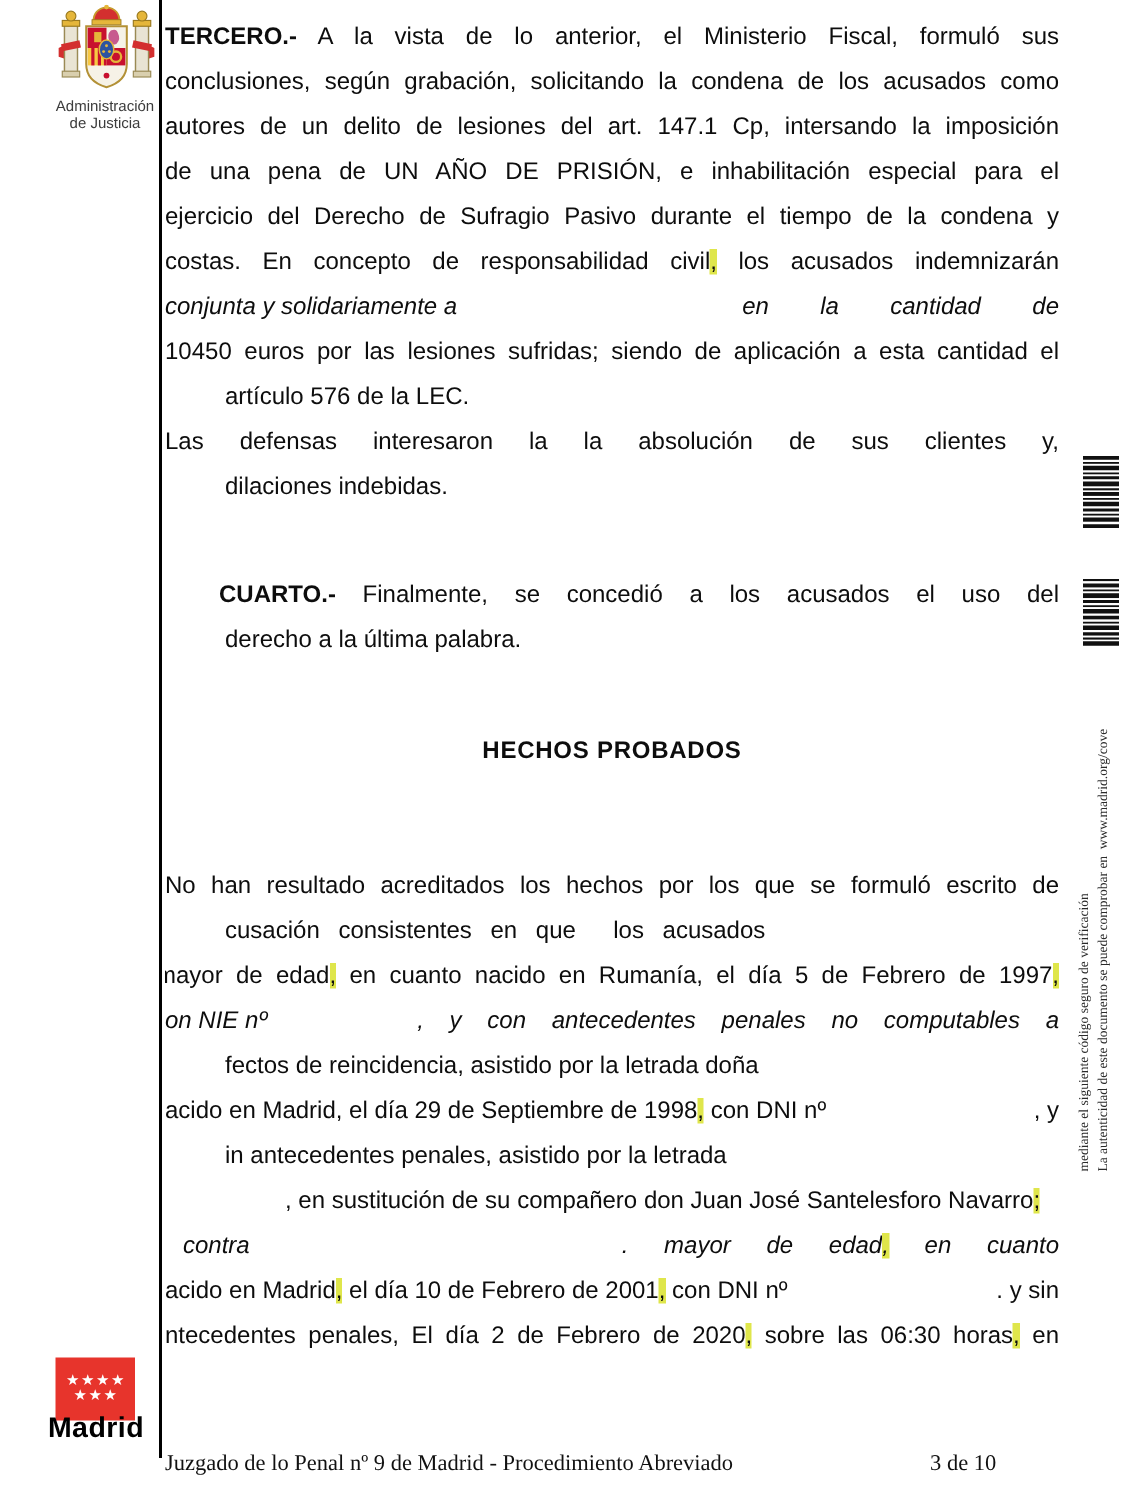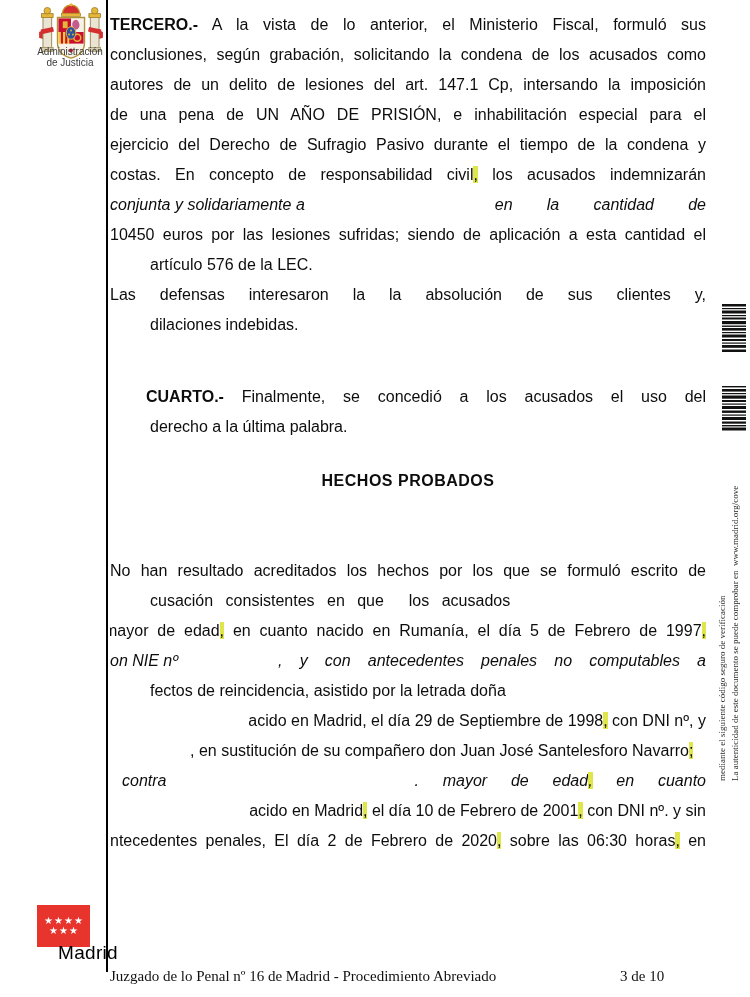--- a/index.html
+++ b/index.html
@@ -2,38 +2,38 @@
 <html><head>
 <meta charset="utf-8">
 <style>
   html,body{margin:0;padding:0;background:#ffffff;}
   .page{position:relative;width:750px;height:997px;background:#fff;overflow:hidden;
         font-family:"Liberation Sans","DejaVu Sans",sans-serif;color:#0d0d0d;}
 
   
   .rule{position:absolute;left:106px;top:0;width:2px;height:972px;background:#000;}
   .emblem{position:absolute;left:36px;top:3px;width:70px;height:58px;}
-  .emblem-caption{position:absolute;left:14px;top:46px;width:112px;text-align:center;
+  .emblem-caption{position:absolute;left:14px;top:66px;width:112px;text-align:center;
                   font-size:10px;line-height:11px;color:#3c3c3c;}
 
   
   .flag{position:absolute;left:37px;top:905px;width:53px;height:42px;display:flex;
         flex-direction:column;align-items:center;justify-content:center;}
   .flag .row{display:flex;gap:1px;line-height:10px;}
   .flag .star{color:#fff;font-size:10px;line-height:10px;}
-  .madrid-label{position:absolute;left:10px;top:942px;width:108px;text-align:right;
-                font-weight:400;font-size:19px;letter-spacing:.3px;color:#000;}
+  .madrid-label{position:absolute;left:10px;top:942px;width:108px;text-align:center;
+                font-weight:700;font-size:19px;letter-spacing:.3px;color:#000;}
 
   
   .doc{position:absolute;left:110px;top:10px;width:596px;overflow:hidden;}
   .line{height:30px;line-height:30px;font-size:16px;overflow:hidden;}
   .a-justify{text-align:justify;text-align-last:justify;}
   .a-left{white-space:pre;margin-left:40px;}
   .a-center{text-align:center;letter-spacing:.5px;}
-  .a-split{display:flex;justify-content:flex-end;}
+  .a-split{display:flex;justify-content:space-between;}
   .a-gapfill{display:flex;font-style:italic;}
   .seg-l{white-space:pre;flex:none;}
   .seg-r{white-space:pre;flex:none;}
   .seg-r.fill{flex:1;white-space:normal;text-align:justify;text-align-last:justify;}
   .b{font-weight:700;}
   .hl{background:#dfe64b;}
 
   
   .barcode{position:absolute;left:722px;width:24px;}
   .bc1{top:304px;} .bc2{top:386px;}
@@ -110,34 +110,35 @@
         <span class="seg-l"><span>conjunta y solidariamente a</span></span>
         <span style="flex: 0 0 auto; width: 190px;"></span>
         <span class="seg-r fill"><span>en la cantidad de</span></span>
       </div>
       <div class="line a-justify"><span>10450 euros por las lesiones sufridas; siendo de aplicación a esta cantidad el</span></div>
       <div class="line a-left"><span>artículo 576 de la LEC.</span></div>
       <div class="line a-justify"><span>Las defensas  interesaron la la absolución de sus clientes y,</span></div>
       <div class="line a-left"><span>dilaciones indebidas.</span></div>
       <div class="line a-justify" style="margin-top: 42px; padding-left: 36px;"><span class="b">CUARTO.-</span><span> Finalmente, se concedió a los acusados el uso del</span></div>
       <div class="line a-left"><span>derecho a la última palabra.</span></div>
-      <div class="line a-center" style="margin-top: 24px;"><span class="b">HECHOS PROBADOS</span></div>
+      <div class="line a-center" style="margin-top: 44px;"><span class="b">HECHOS PROBADOS</span></div>
       <div class="line a-justify" style="margin-top: 60px;"><span>No han resultado acreditados los hechos por los que se formuló escrito de</span></div>
       <div class="line a-left" style="word-spacing: 8px;"><span>cusación consistentes en que  los acusados</span></div>
       <div class="line a-justify" style="margin-left: -6px;"><span>mayor de edad</span><span class="hl">,</span><span> en cuanto nacido en Rumanía, el día 5 de Febrero de 1997</span><span class="hl">,</span></div>
       <div class="line a-gapfill">
         <span class="seg-l"><span>on NIE nº</span></span>
         <span style="flex: 0 0 auto; width: 100px;"></span>
         <span class="seg-r fill"><span>, y con antecedentes penales no computables a</span></span>
       </div>
       <div class="line a-left"><span>fectos de reincidencia, asistido por la letrada doña</span></div>
       <div class="line a-split">
         <span class="seg-l"><span>acido en Madrid, el día 29 de Septiembre de 1998</span><span class="hl">,</span><span> con DNI nº</span></span>
         <span class="seg-r"><span>, y</span></span>
       </div>
+      <div class="line a-left"><span>in antecedentes penales, asistido por la letrada</span></div>
       <div class="line a-left" style="padding-left: 40px;"><span>, en sustitución de su compañero don Juan José Santelesforo Navarro</span><span class="hl">;</span></div>
       <div class="line a-gapfill" style="padding-left: 12px;">
         <span class="seg-l"><span>contra</span></span>
         <span style="flex: 0 0 auto; width: 248px;"></span>
         <span class="seg-r fill"><span>. mayor de edad</span><span class="hl">,</span><span> en cuanto</span></span>
       </div>
       <div class="line a-split">
         <span class="seg-l"><span>acido en Madrid</span><span class="hl">,</span><span> el día 10 de Febrero de 2001</span><span class="hl">,</span><span> con DNI nº</span></span>
         <span class="seg-r"><span>. y sin</span></span>
       </div>
@@ -198,17 +199,17 @@
       </div>
       <div class="row">
         <span class="star">★</span>
         <span class="star">★</span>
         <span class="star">★</span>
       </div>
     </div>
   <div class="madrid-label">Madrid</div>
 
   <div class="footer">
-    <span>Juzgado de lo Penal nº 16 de Madrid - Procedimiento Abreviado</span>
+    <span>Juzgado de lo Penal nº 9 de Madrid - Procedimiento Abreviado</span>
     <span class="pageno">3 de 10</span>
   </div>
 
 </div>
 
 </body></html>

